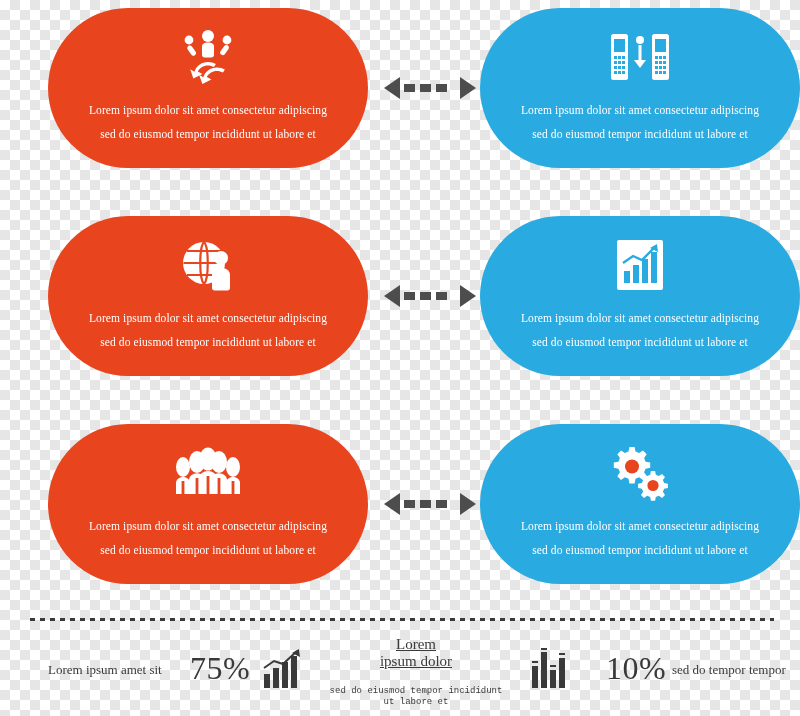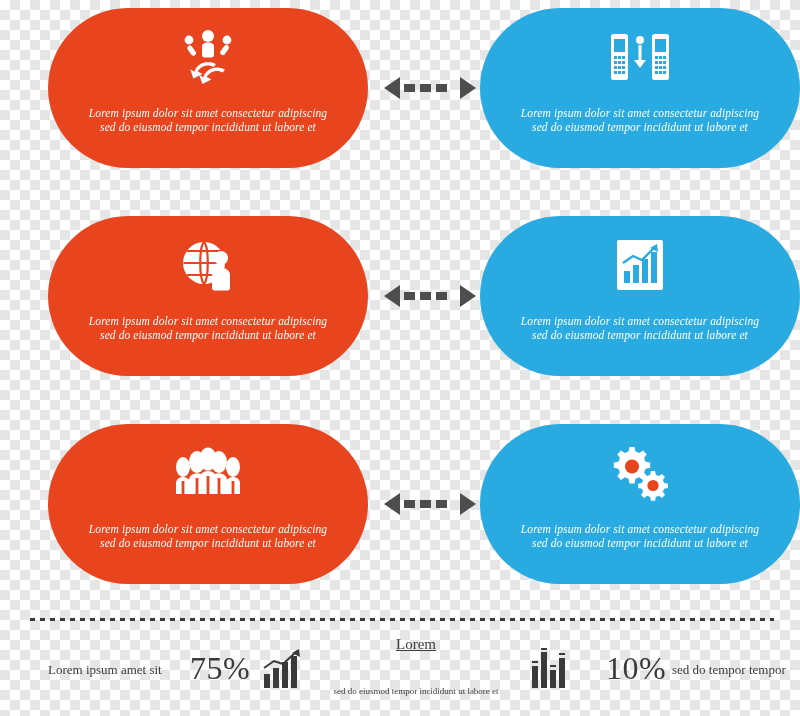--- a/index.html
+++ b/index.html
@@ -36,26 +36,25 @@
   .card.right{left:480px;background:#29abe2;}
 
   .icon-wrap{
     height:74px;
     display:flex;align-items:center;justify-content:center;
     margin-top:12px;
   }
   .card-text{
     color:#ffffff;
     font-size:11.5px;
-    line-height:14px;
+    line-height:24px;
     text-align:center;
     width:250px;
-    margin-top:12px;
+    margin-top:4px;
     letter-spacing:.1px;
-    font-style:italic;
   }
 
   .arrow{
     position:absolute;
     left:384px;top:64px;
     width:92px;height:32px;
   }
 
   
   .dashline{
@@ -278,21 +277,22 @@
           <rect x="11" y="20" width="6" height="20"></rect>
           <rect x="20" y="14" width="6" height="26"></rect>
           <rect x="29" y="8" width="6" height="32"></rect>
           <polyline points="2,20 12,13 21,16 35,3" stroke="#3a3a3a" stroke-width="2" fill="none"></polyline>
           <polygon points="37,1 38,9 30,5"></polygon>
         </g>
       </svg>
     </div>
 
     <div class="f-item f-center-title" style="left:346px;top:6px;width:140px;">Lorem</div>
-    <div class="f-item f-center-sub" style="left:326px;top:56px;width:180px;">sed do eiusmod tempor incididunt ut labore et</div>
+    <div class="f-item f-center-title" style="left:346px;top:23px;width:140px;">ipsum dolor</div>
+    <div class="f-item f-center-sub" style="left:326px;top:56px;width:180px;font-family:Liberation Mono, monospace;">sed do eiusmod tempor incididunt ut labore et</div>
 
     <div class="f-item" style="left:530px;top:18px;">
       <svg width="44" height="42" viewBox="0 0 44 42" aria-hidden="true">
         <g fill="#3a3a3a">
           <rect x="2" y="18" width="6" height="22"></rect>
           <rect x="11" y="4" width="6" height="36"></rect>
           <rect x="20" y="22" width="6" height="18"></rect>
           <rect x="29" y="10" width="6" height="30"></rect>
           <rect x="11" y="0" width="6" height="2"></rect>
           <rect x="2" y="13" width="6" height="2"></rect>

